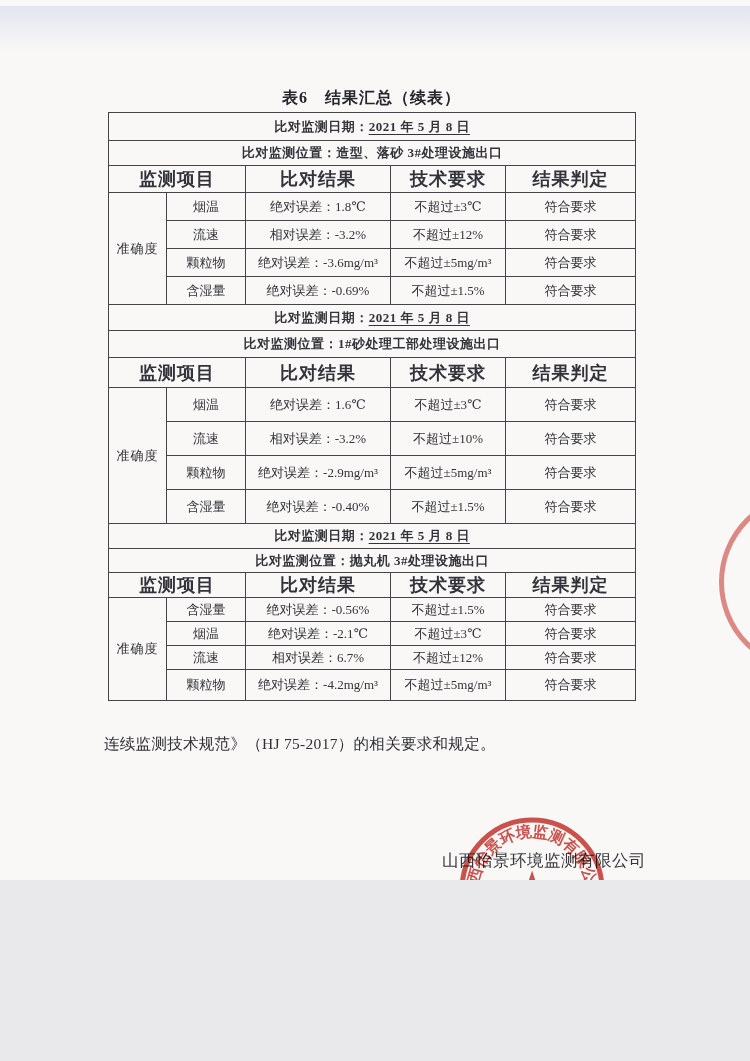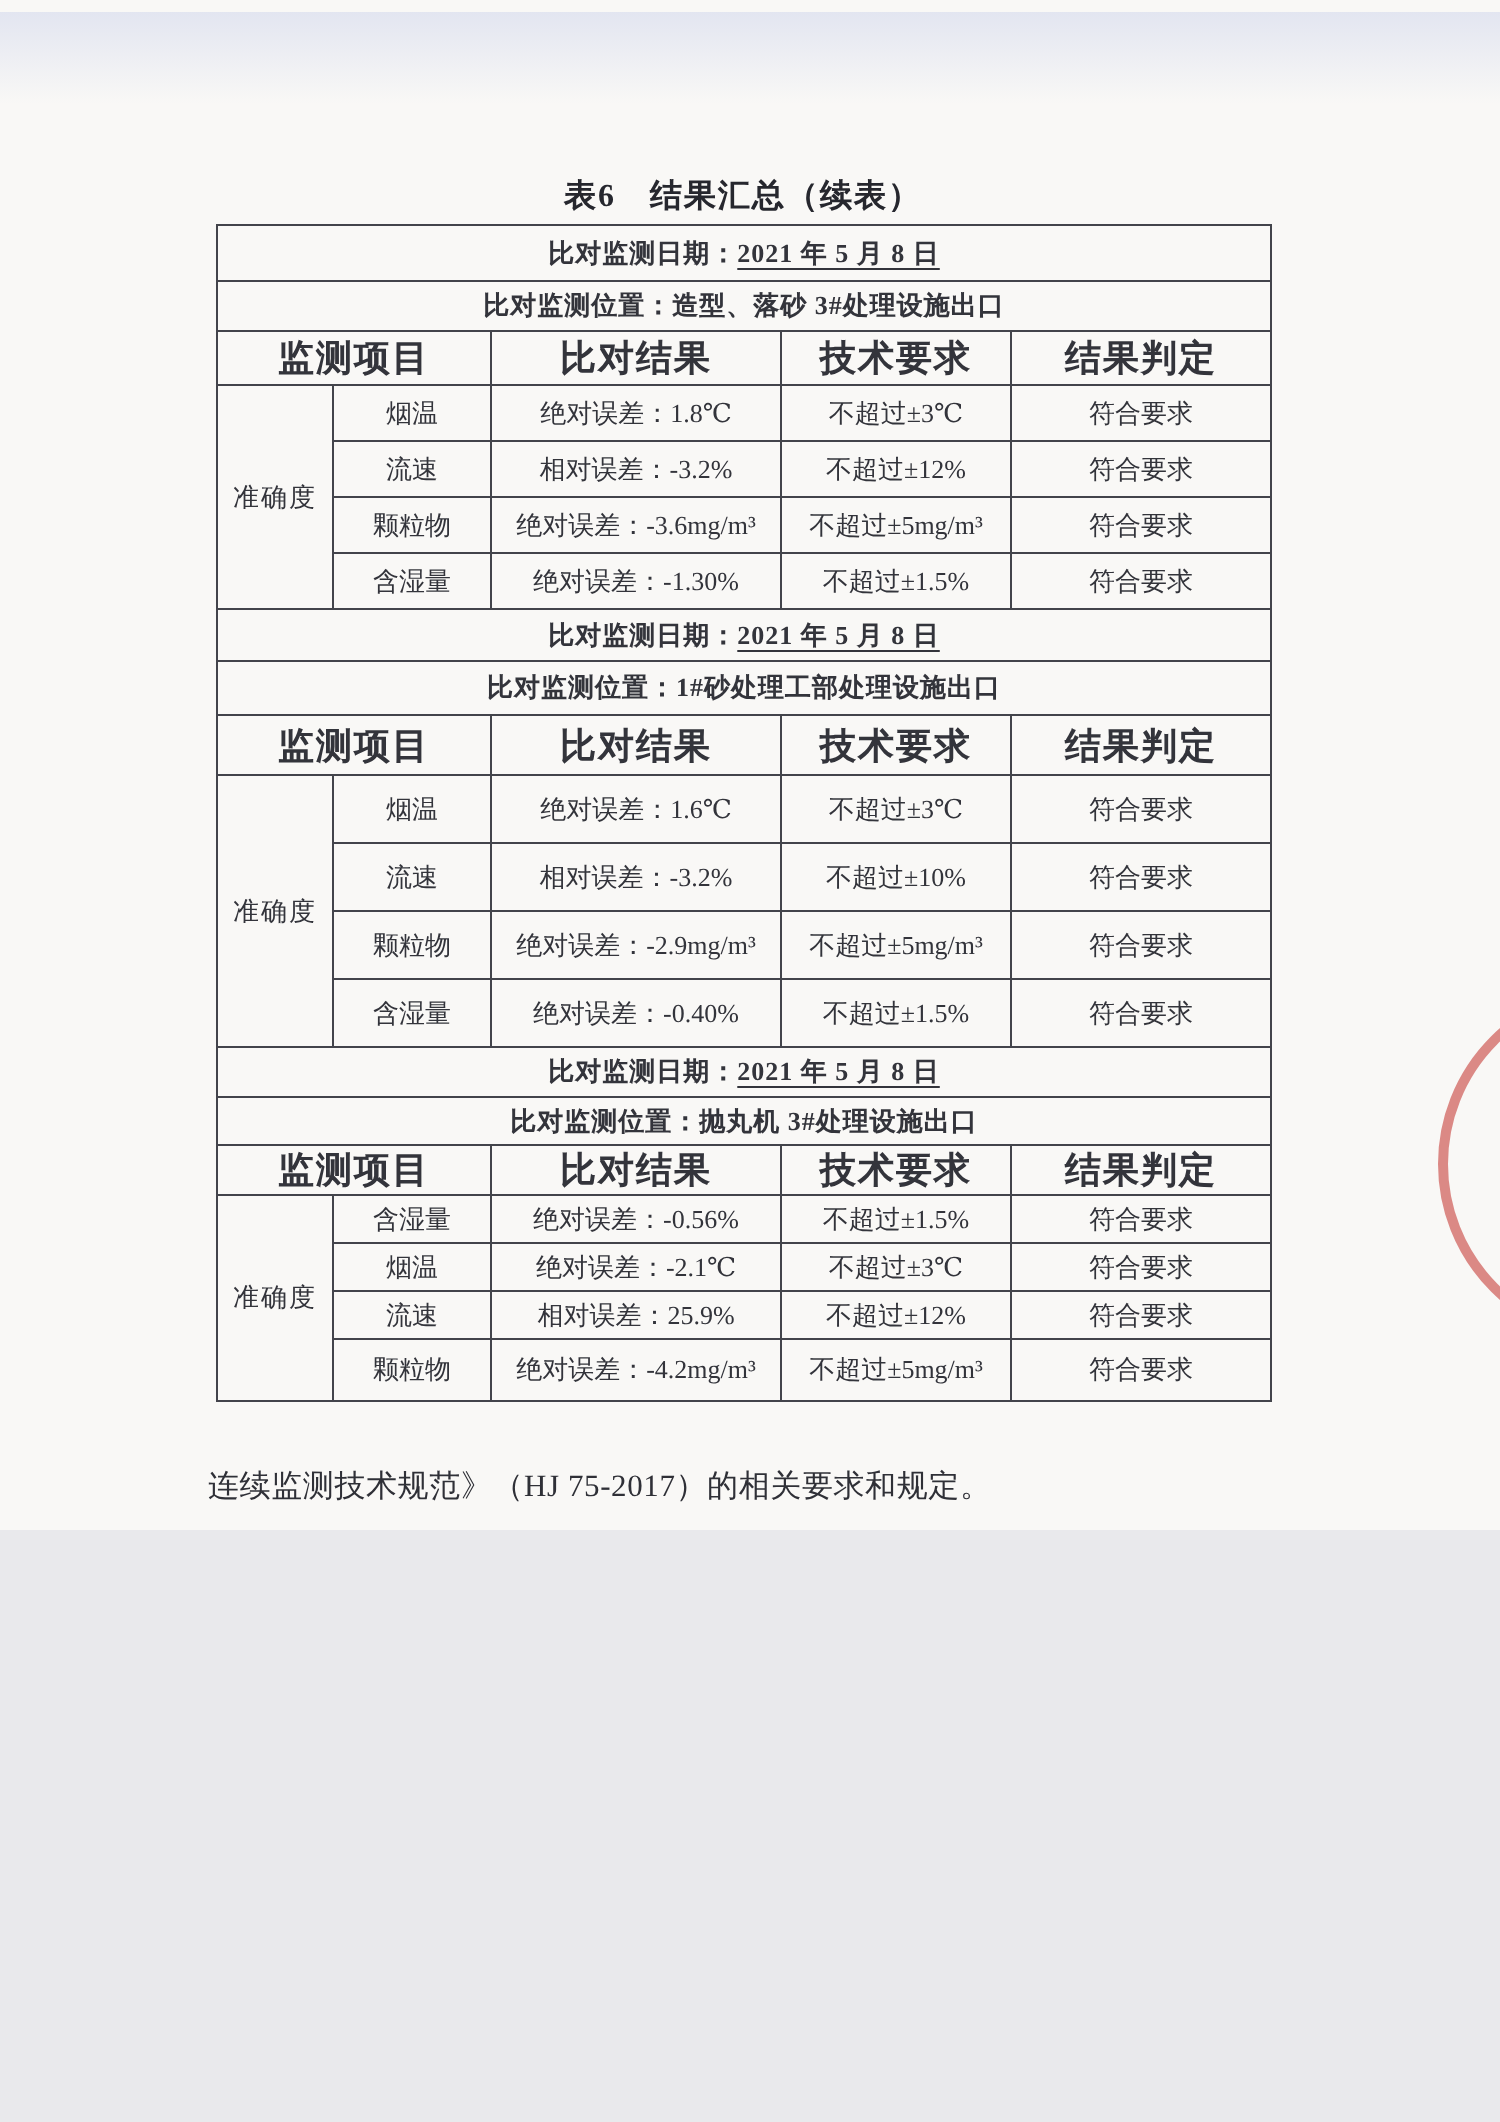--- a/index.html
+++ b/index.html
@@ -2,21 +2,21 @@
 <html><head>
 <meta charset="utf-8">
 <style>
   html,body{margin:0;padding:0;}
   body{
     width:750px;height:1061px;
     font-family:"Liberation Serif","DejaVu Serif",serif;
     background:#e9e9ec;
   }
   .sheet{
-    position:relative;width:750px;height:765px;overflow:hidden;
+    position:relative;width:750px;height:880px;overflow:hidden;
     background:#f9f8f6;color:#2e2f36;
   }
   .sheet::before{
     content:"";position:absolute;left:0;top:6px;width:750px;height:46px;
     background:linear-gradient(180deg,rgba(208,214,236,.55),rgba(208,214,236,0));
     pointer-events:none;
   }
   .page-title{
     position:absolute;left:108px;top:88px;width:527px;
     text-align:center;font-weight:bold;font-size:16px;letter-spacing:1px;color:#26272e;
@@ -109,21 +109,21 @@
         <td>符合要求</td>
       </tr>
       <tr class="h28">
         <td>颗粒物</td>
         <td>绝对误差：-3.6mg/m³</td>
         <td>不超过±5mg/m³</td>
         <td>符合要求</td>
       </tr>
       <tr class="h28">
         <td>含湿量</td>
-        <td>绝对误差：-1.30%</td>
+        <td>绝对误差：-0.69%</td>
         <td>不超过±1.5%</td>
         <td>符合要求</td>
       </tr>
     </tbody>
 
     <tbody>
       <tr class="h26">
         <td colspan="5" class="full"><span>比对监测日期：</span><span class="u">2021 年 5 月 8 日</span></td>
       </tr>
       <tr class="h27">
@@ -183,21 +183,21 @@
         <td>符合要求</td>
       </tr>
       <tr class="h24">
         <td>烟温</td>
         <td>绝对误差：-2.1℃</td>
         <td>不超过±3℃</td>
         <td>符合要求</td>
       </tr>
       <tr class="h24">
         <td>流速</td>
-        <td>相对误差：25.9%</td>
+        <td>相对误差：6.7%</td>
         <td>不超过±12%</td>
         <td>符合要求</td>
       </tr>
       <tr class="h31">
         <td>颗粒物</td>
         <td>绝对误差：-4.2mg/m³</td>
         <td>不超过±5mg/m³</td>
         <td>符合要求</td>
       </tr>
     </tbody>

